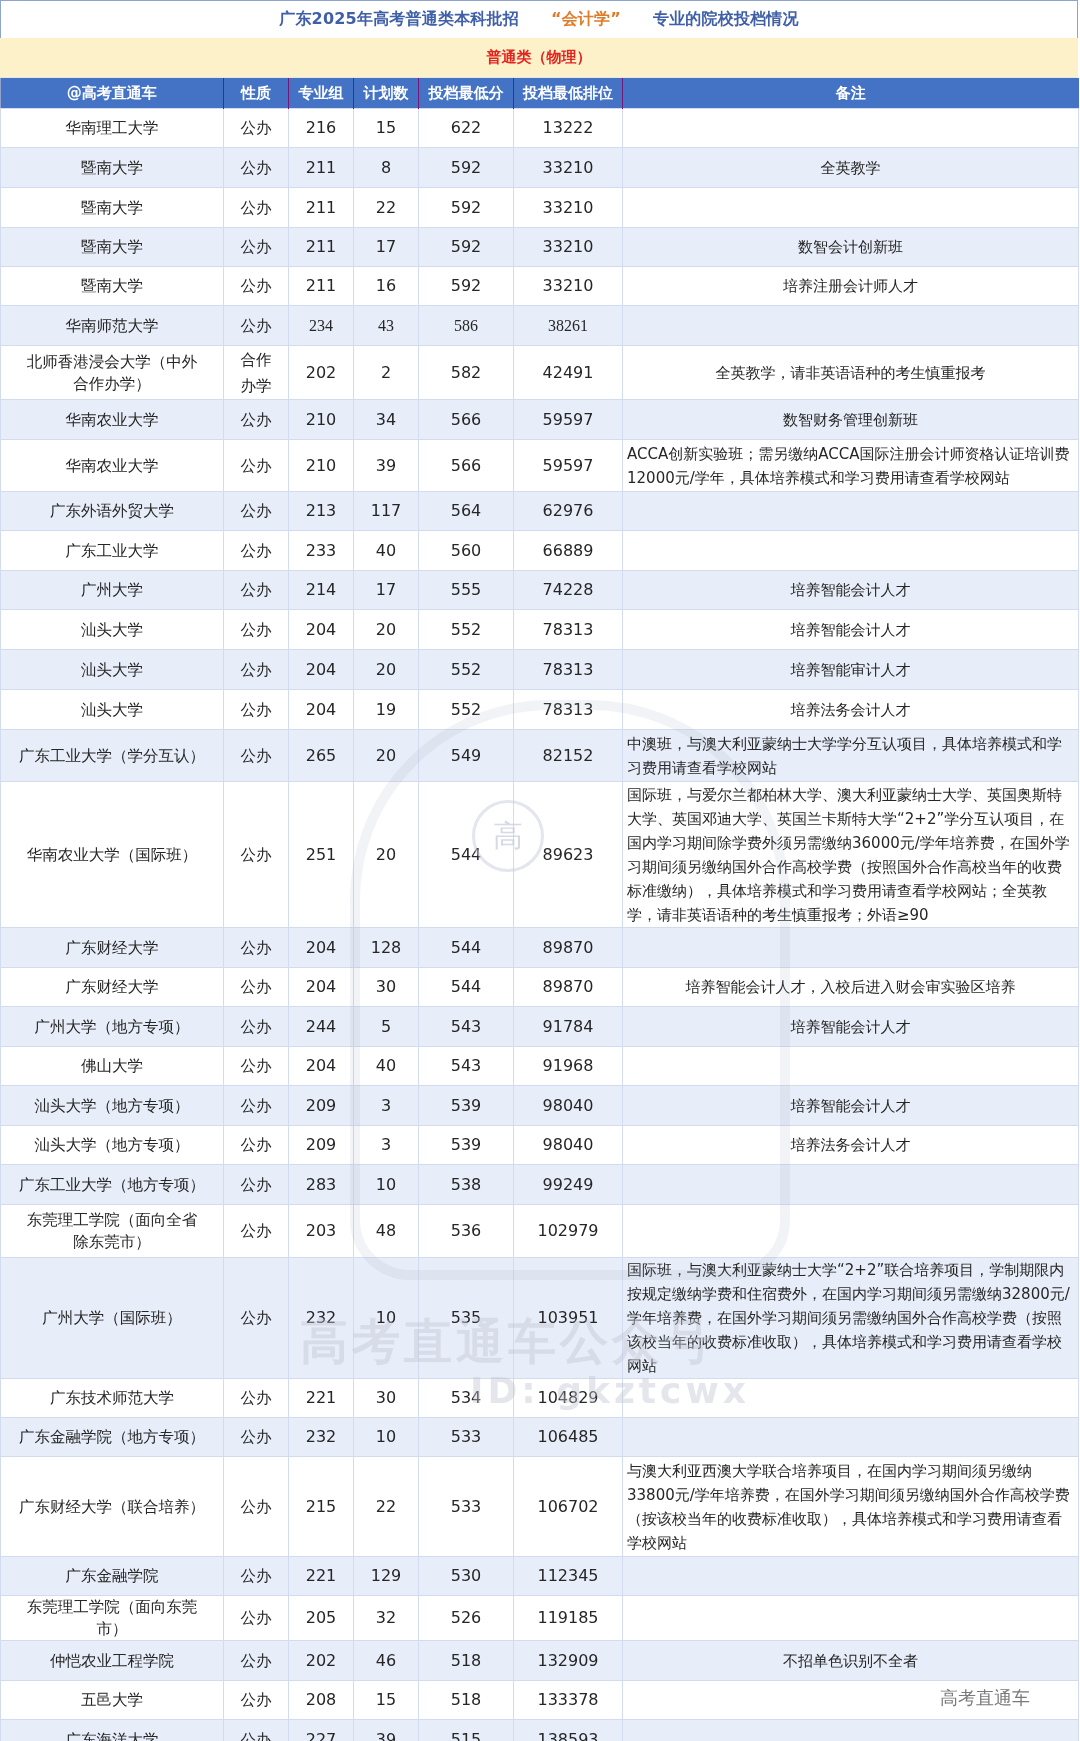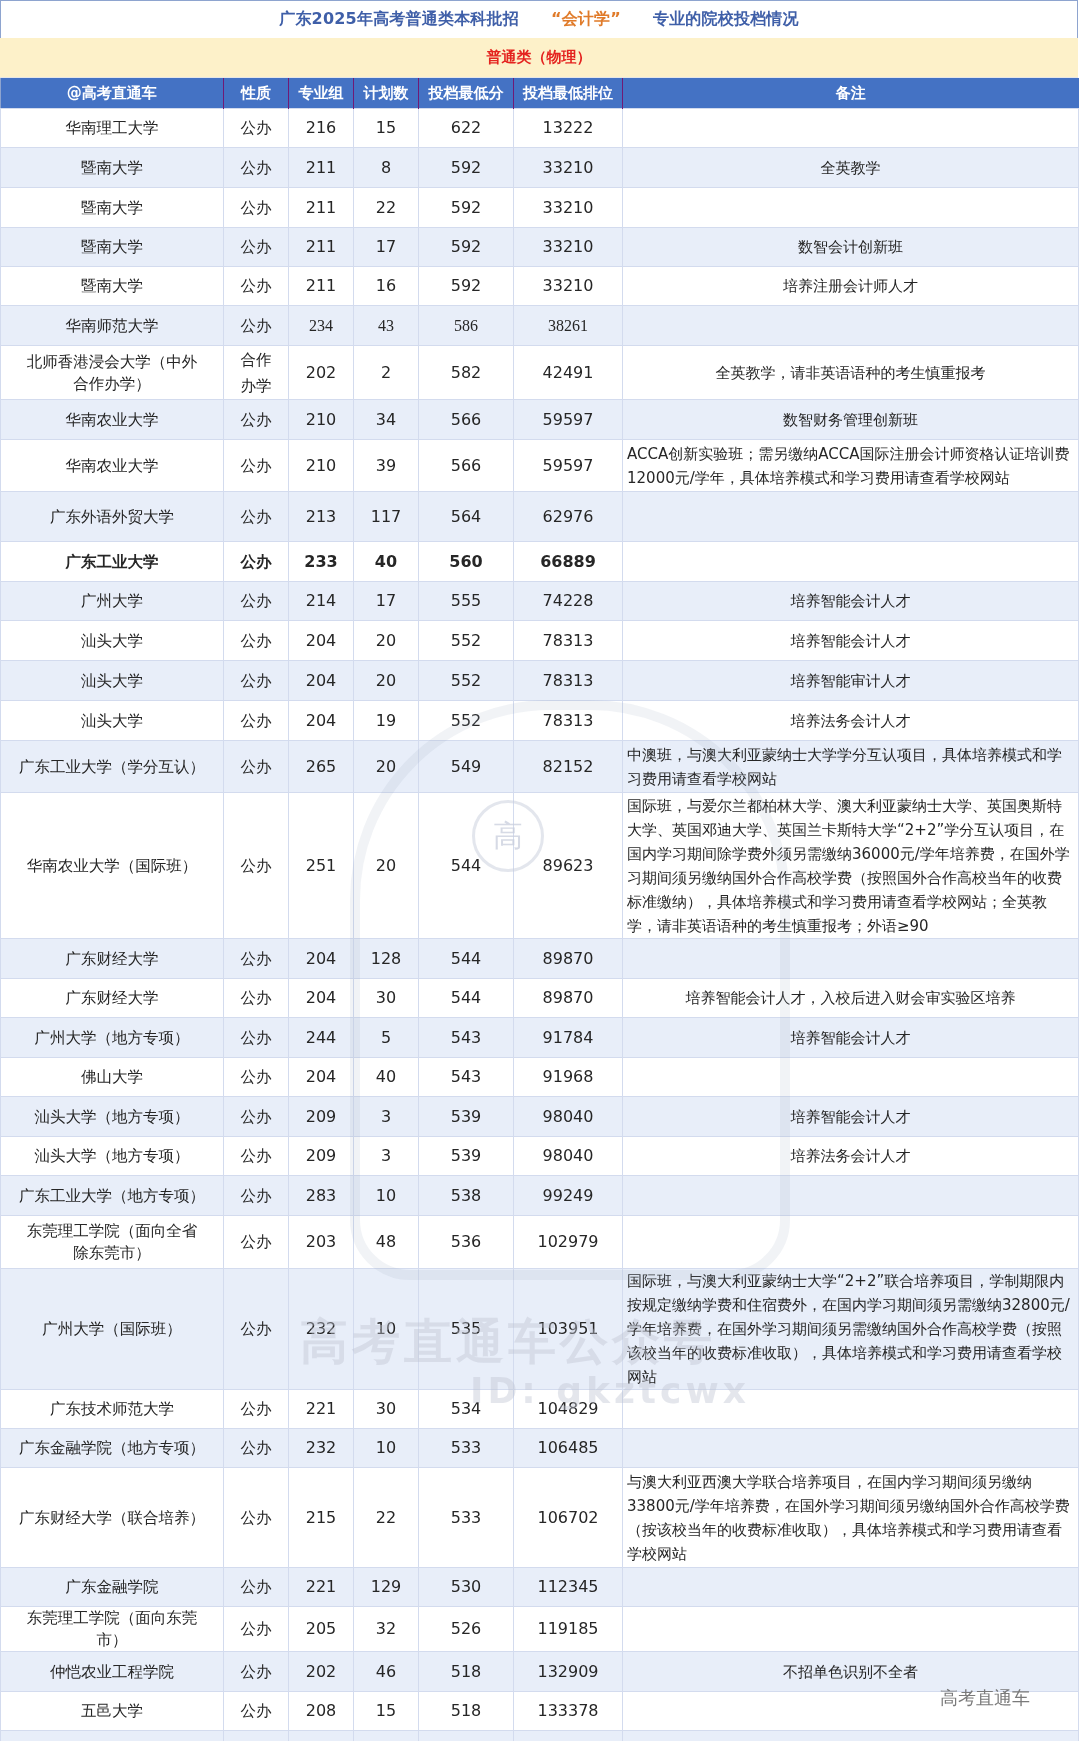--- a/index.html
+++ b/index.html
@@ -143,30 +143,30 @@
       </tr>
       <tr class="odd" style="height: 52px;">
         <td>华南农业大学</td>
         <td>公办</td>
         <td class="num">210</td>
         <td class="num">39</td>
         <td class="num">566</td>
         <td class="num">59597</td>
         <td class="note left">ACCA创新实验班；需另缴纳ACCA国际注册会计师资格认证培训费12000元/学年，具体培养模式和学习费用请查看学校网站</td>
       </tr>
-      <tr class="even" style="height: 50px;">
+      <tr class="even" style="height: 39px;">
         <td>广东外语外贸大学</td>
         <td>公办</td>
         <td class="num">213</td>
         <td class="num">117</td>
         <td class="num">564</td>
         <td class="num">62976</td>
         <td class="note"></td>
       </tr>
-      <tr class="odd" style="height: 40px; font-weight: bold;">
+      <tr class="odd" style="height: 40px;">
         <td>广东工业大学</td>
         <td>公办</td>
         <td class="num">233</td>
         <td class="num">40</td>
         <td class="num">560</td>
         <td class="num">66889</td>
         <td class="note"></td>
       </tr>
       <tr class="even" style="height: 39px;">
         <td>广州大学</td>

